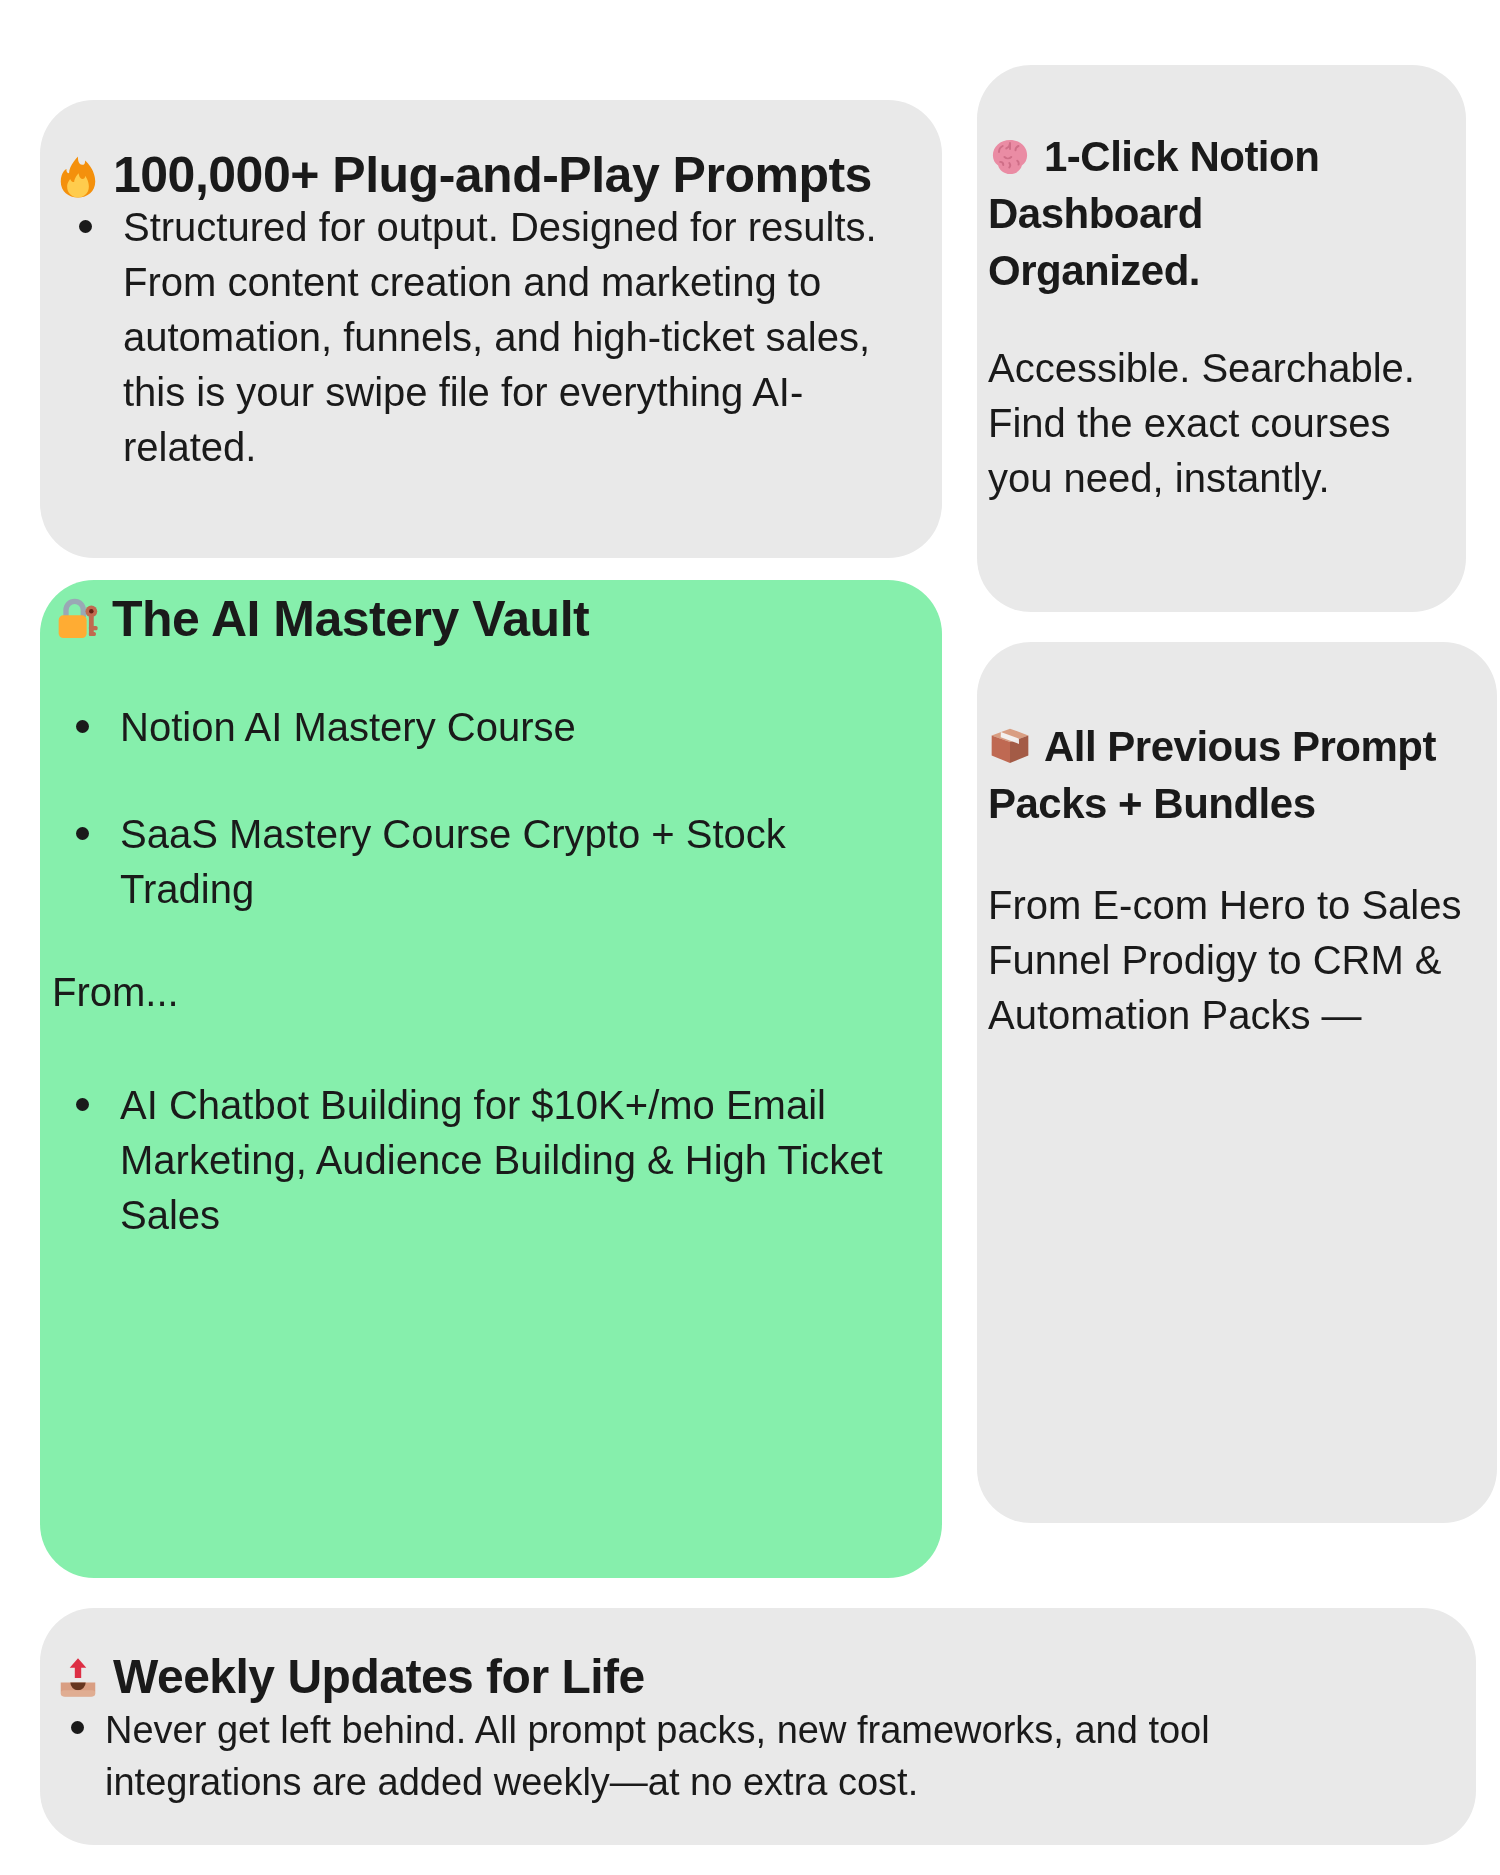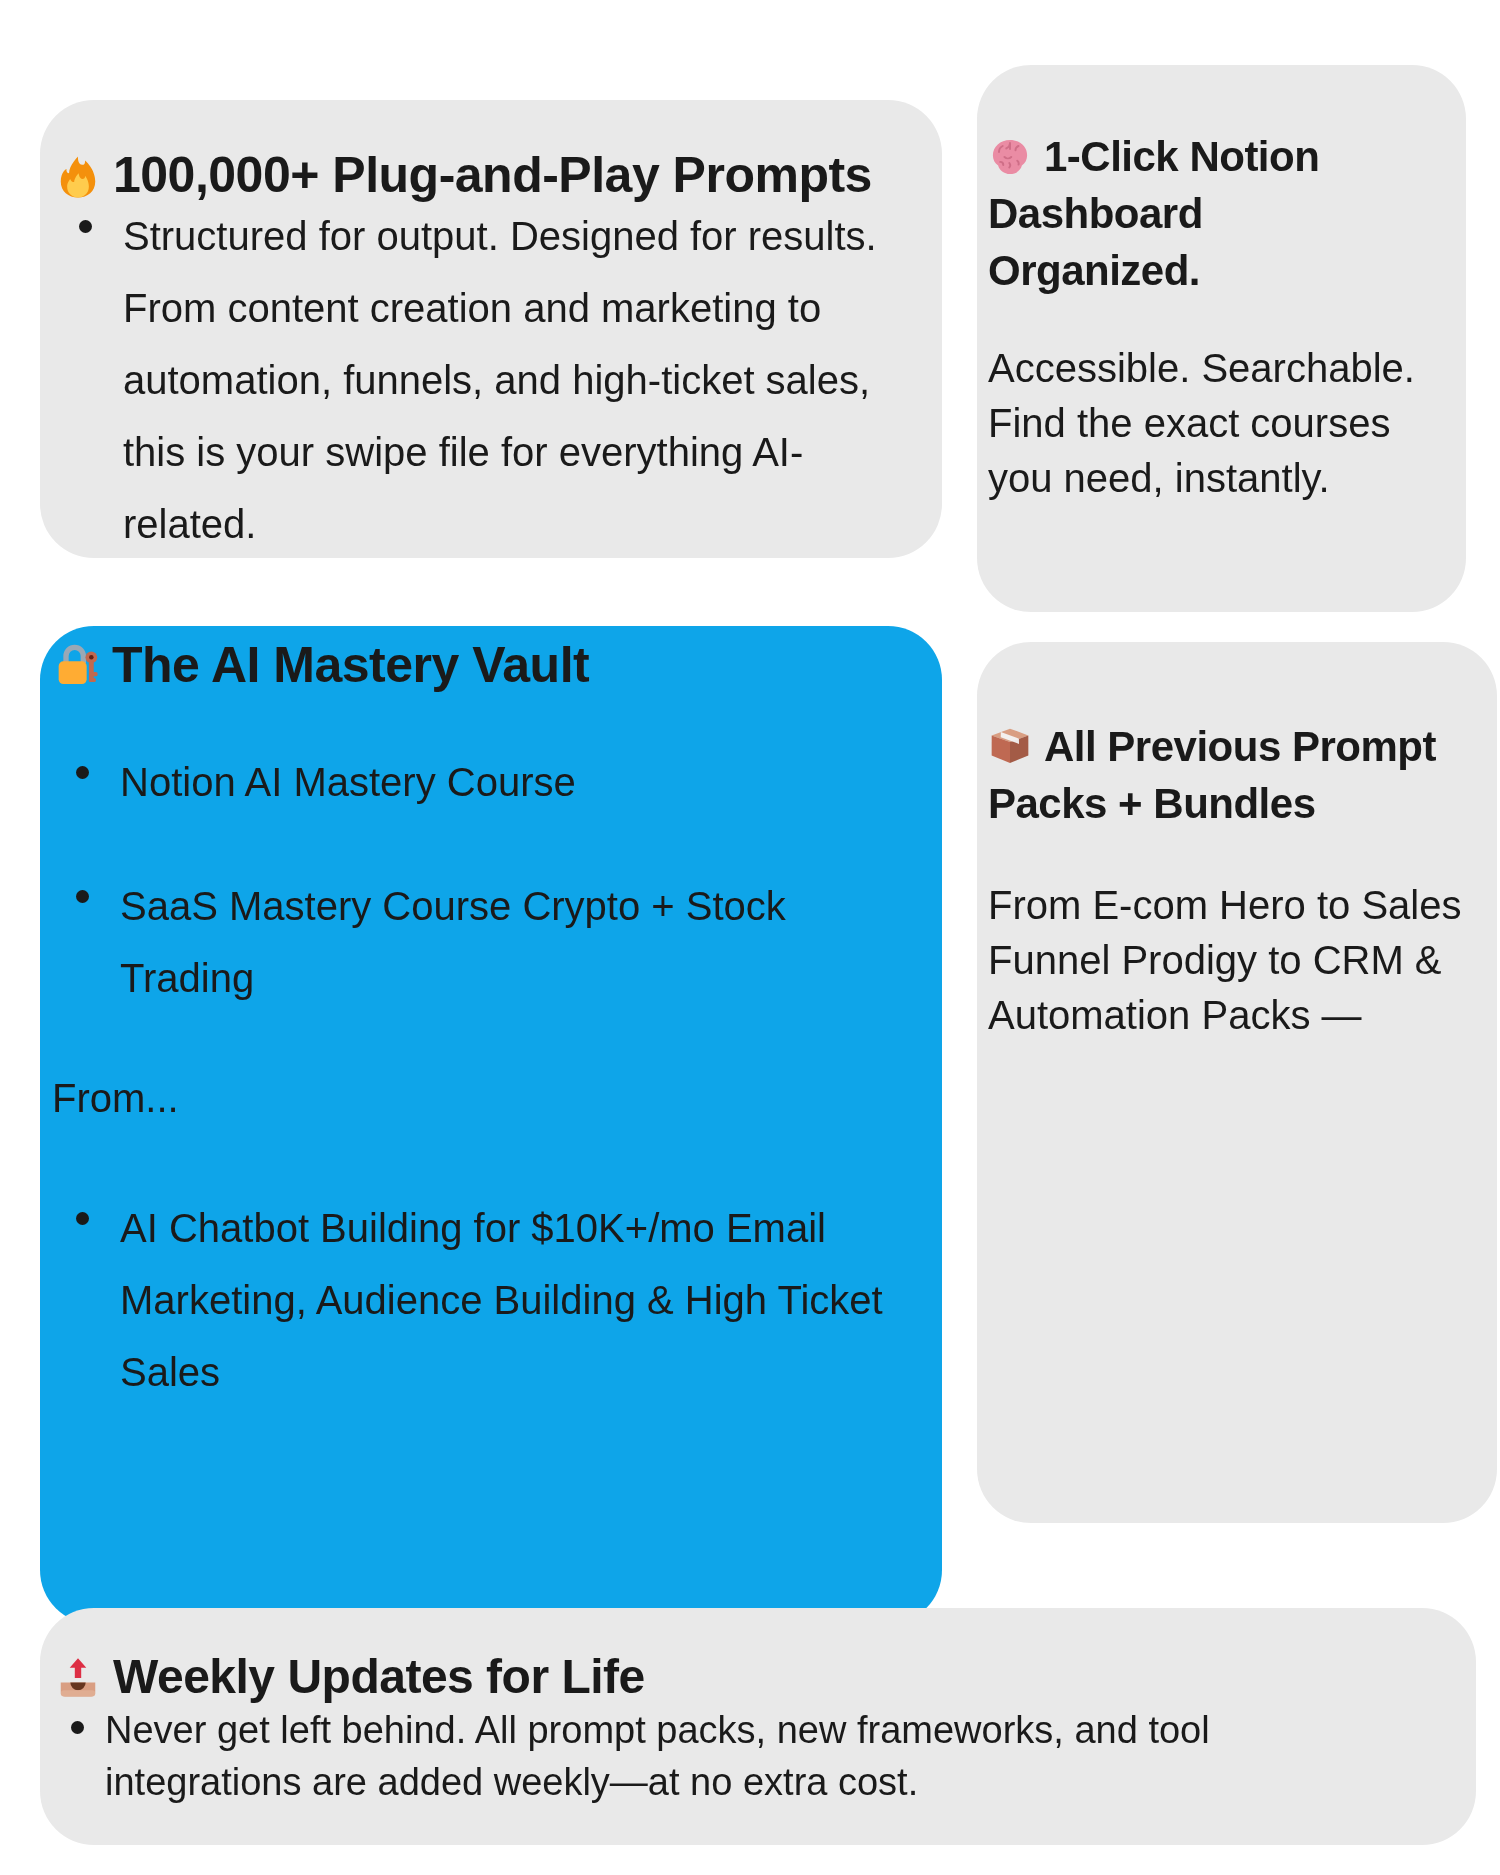--- a/index.html
+++ b/index.html
@@ -21,21 +21,21 @@
   #card-weekly    { left: 40px;  top: 1608px; width: 1436px; height: 237px; padding: 40px 60px 0 15px; }
 
   h2, p, ul, li { margin: 0; padding: 0; }
 
   .title { font-weight: 700; letter-spacing: -0.5px; }
   .title-lg { font-size: 50px; line-height: 58px; }
   .title-md { font-size: 42px; line-height: 57px; }
   .title-wk { font-size: 48px; line-height: 58px; }
   .nowrap { white-space: nowrap; }
 
-  .body-l { font-size: 40px; line-height: 72px; }
+  .body-l { font-size: 40px; line-height: 55px; }
   .body-r { font-size: 40px; line-height: 55px; }
   .body-wk { font-size: 38px; line-height: 52px; }
 
   .icon { display: inline-block; vertical-align: -8px; margin-right: 12px; }
 
   ul.blist { list-style: none; }
   ul.blist li { position: relative; padding-left: 68px; }
   ul.blist li::before {
     content: ""; position: absolute; left: 24px; top: 20px;
     width: 13px; height: 13px; border-radius: 50%; background: #1a1a1a;
@@ -70,21 +70,21 @@
   <section class="card" id="card-prompts" style="background: rgb(233, 233, 233);">
     <h2 class="title title-lg nowrap"><svg class="icon" width="46" height="46" viewBox="0 0 36 36" aria-hidden="true">
           <path fill="#F4900C" d="M31.5 21.5c0 8-6 12.5-13.5 12.5S4.5 29.5 4.5 21.5C4.5 14 9 11.5 9 11.5s-.5 3.5 2 3.5C11 9 18 2 18 2s-.5 6.5 3.5 6.5C24 8.5 23.5 5 23.5 5s8 6.5 8 16.5z"></path>
           <path fill="#FFCC4D" d="M26.5 25.5c0 5.5-4 8.5-8.5 8.5s-8.5-3-8.5-8.5c0-3.5 2.5-6 2.5-6s.5 2.5 3 2.5c0-3.5 3.5-7 3.5-7s.5 4.5 3 4.5 2-2.5 2-2.5 3 3.5 3 8.5z"></path>
         </svg><span>100,000+ Plug-and-Play Prompts</span></h2>
     <ul class="blist body-l">
       <li>Structured for output. Designed for results. From content creation and marketing to automation, funnels, and high-ticket sales, this is your swipe file for everything AI-related.</li>
     </ul>
   </section>
 
-  <section class="card" id="card-vault" style="background: #0ea5e9; margin-top: 46px;">
+  <section class="card" id="card-vault" style="background: #86efac;">
     <h2 class="title title-lg nowrap"><svg class="icon" width="48" height="48" viewBox="0 0 36 36" aria-hidden="true">
           <path d="M10.5 16v-5.5a6.5 6.5 0 0 1 13 0V16" fill="none" stroke="#9AA8B5" stroke-width="4"></path>
           <rect x="5" y="14.5" width="21" height="17" rx="3.5" fill="#FFAC33"></rect>
           <g fill="#C1694F">
             <circle cx="29.5" cy="11.5" r="4.4"></circle>
             <circle cx="29.5" cy="11.5" r="1.7" fill="#662113"></circle>
             <rect x="27.7" y="14.5" width="3.6" height="15.5" rx="1.4"></rect>
             <rect x="27.7" y="22.5" width="6.5" height="3.2" rx="1.2"></rect>
             <rect x="27.7" y="27" width="5.2" height="3" rx="1.2"></rect>
           </g>

